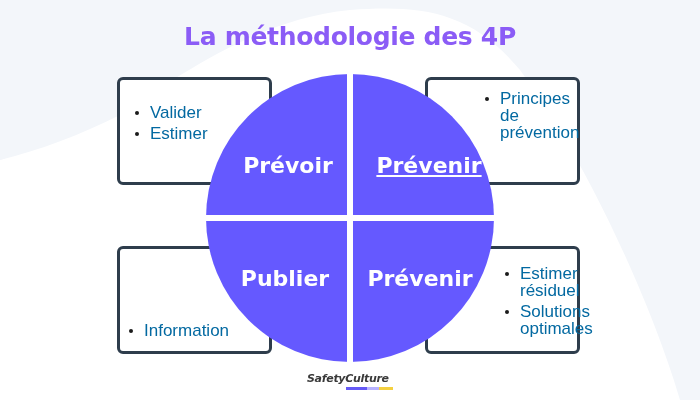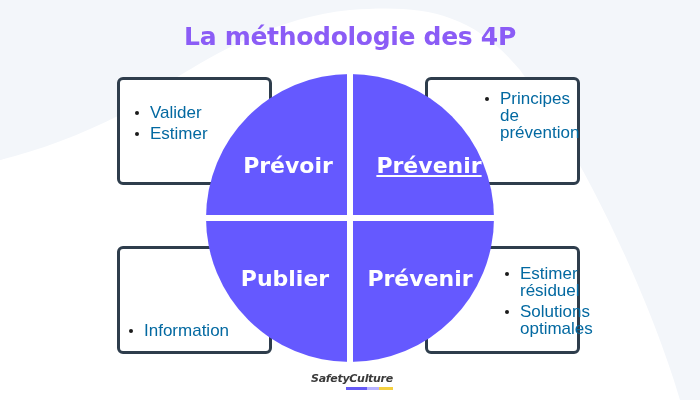--- a/index.html
+++ b/index.html
@@ -41,21 +41,21 @@
   .q-label {
     position: absolute; color: #ffffff; font-weight: bold; font-size: 22px;
     font-family: "DejaVu Sans", sans-serif; text-align: center; width: 130px;
   }
   #lbl-prevoir { left: 223px; top: 153px; }
   #lbl-prevenir { left: 364px; top: 153px; text-decoration: underline; }
   #lbl-publier { left: 220px; top: 266px; }
   #lbl-proteger { left: 355px; top: 266px; }
 
   .logo {
-    position: absolute; left: 307px; top: 372px; width: 90px; text-align: center;
+    position: absolute; left: 307px; top: 372px; width: 90px; 
     font-family: "DejaVu Sans", sans-serif; font-weight: bold; font-style: italic;
     font-size: 11px; color: #3a3a3a; letter-spacing: -0.3px;
   }
   .logo-underline {
     position: absolute; left: 346px; top: 387px; width: 47px; height: 3px;
     background: linear-gradient(90deg, #6559f5 0 45%, #b7b2ff 45% 70%, #f4d03f 70% 100%);
   }
 </style>
 </head>
 <body>

